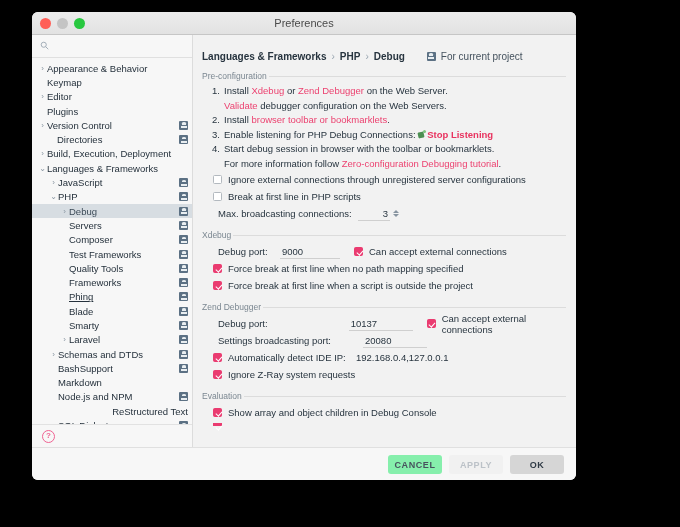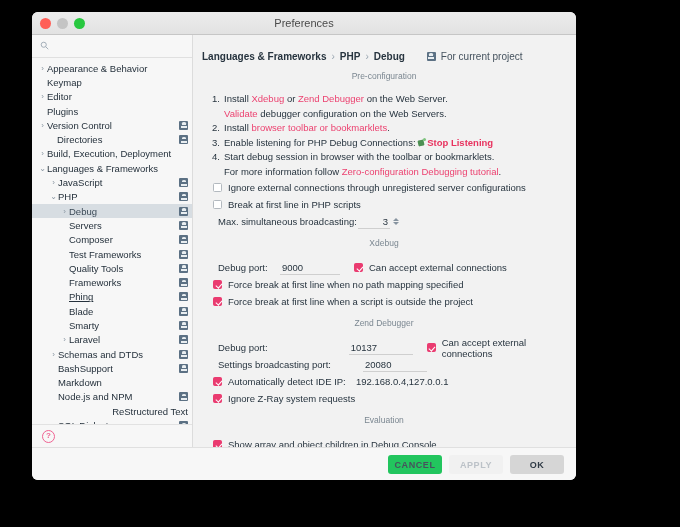--- a/index.html
+++ b/index.html
@@ -113,23 +113,23 @@
     font-size: 10px; font-weight: bold; color: #27343f;
     padding: 14px 0 0 9px; height: 14px;
   }
   #breadcrumb .sep { color: #9aa6b1; margin: 0 5px; font-weight: normal; }
   #scope-note {
     margin-left: 22px; font-weight: normal;
     color: #45525e; display: flex; align-items: center; gap: 5px;
   }
   .section { padding: 0 10px 0 9px; }
   .section-head {
-    display: flex; align-items: center; gap: 8px;
+    display: flex; align-items: center; gap: 2px;
     font-size: 8.5px; color: #7b8791;
-    margin-top: 8px; margin-bottom: 3px; flex-direction: column;
+    margin-top: 8px; margin-bottom: 3px;
   }
   .section-head .rule {
     flex: 1; height: 1px; background: #dcdcdc;
   }
   .steps { padding-left: 10px; }
   .step {
     font-size: 9.5px; color: #27343f;
     line-height: 14.5px; white-space: nowrap;
   }
   .step .num { display: inline-block; width: 12px; }
@@ -196,21 +196,21 @@
     height: 33px;
     background: #f7f7f7;
     border-top: 1px solid #e0e0e0;
     display: flex; align-items: center;
     justify-content: flex-end; gap: 7px;
     padding-right: 12px;
   }
   .btn {
     min-width: 54px; height: 19px;
     font-size: 9px; font-weight: bold; letter-spacing: 0.6px;
-    color: #47525d; background: #22c55e;
+    color: #47525d; background: #86efac;
     border: 0; border-radius: 3px;
     font-family: "Liberation Sans", sans-serif;
     cursor: default;
   }
   .btn.disabled { color: #bcc2c8; background: #f1f1f1; }
   .btn.primary { background: #d6d6d6; color: #2f3a45; }
 </style>
 </head>
 <body>
 
@@ -416,21 +416,21 @@
       <div class="section">
         <div class="row">
           <span class="cb"></span>
           <span>Ignore external connections through unregistered server configurations</span>
         </div>
         <div class="row">
           <span class="cb"></span>
           <span>Break at first line in PHP scripts</span>
         </div>
         <div class="row" style="padding-left:16px;">
-          <span style="width:140px;">Max. simultaneous broadcasting:</span>
+          <span style="width:140px;">Max. broadcasting connections:</span>
           <input class="field" style="width: 28px; text-align: right;" value="3">
           <span class="spin">
             <i class="up"></i>
             <i class="down"></i>
           </span>
         </div>
       </div>
 
       <div class="section">
         <div class="section-head">

